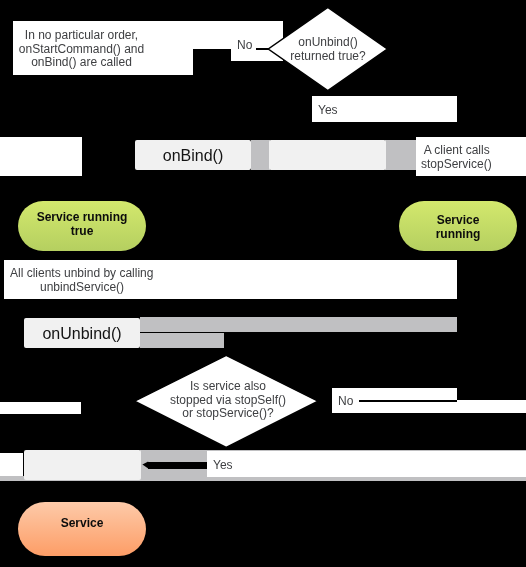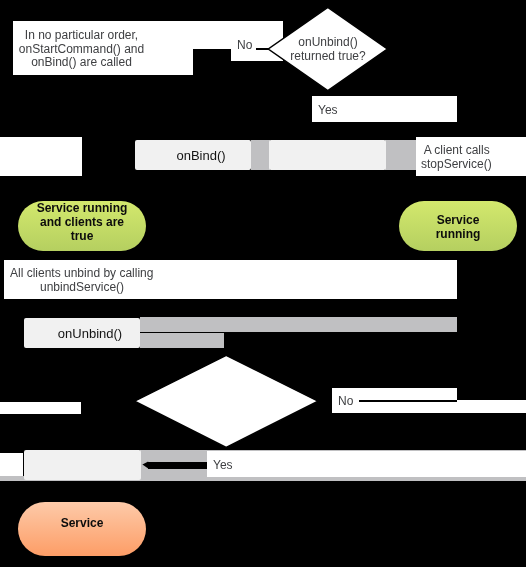--- a/index.html
+++ b/index.html
@@ -3,21 +3,21 @@
 <meta charset="utf-8">
 <style>
   html,body{margin:0;padding:0;background:#000;}
   #stage{position:relative;width:526px;height:567px;background:#000;overflow:hidden;
          font-family:"Liberation Sans",sans-serif;}
   .wbox{position:absolute;background:#ffffff;}
   .gbar{position:absolute;background:#c0c0c2;}
   .mbox{position:absolute;background:#f1f1f1;border-radius:2px;}
   .txt{position:absolute;font-size:12px;color:#3f4043;line-height:13.5px;white-space:pre;}
   .ctr{text-align:center;}
-  .cb{position:absolute;font-size:13px;color:#141414;line-height:13.5px;text-align:center;padding-left:8px;}
+  .cb{position:absolute;font-size:16px;color:#141414;line-height:13.5px;text-align:center;}
   .pill{position:absolute;border-radius:999px;text-align:center;font-weight:bold;font-size:12px;
         color:#0c0c0c;line-height:13.8px;}
   .arrow{position:absolute;background:#000;}
   #layer-text{position:absolute;left:0;top:0;width:526px;height:506px;}
 </style>
 </head>
 <body>
 
 <div id="stage">
 
@@ -55,41 +55,41 @@
   </svg>
 
   <div class="arrow" style="left:256px;top:48px;width:13px;height:2px"></div>
   <div class="arrow" style="left:359px;top:400px;width:98px;height:2px"></div>
   <div class="arrow" style="left:148px;top:461.5px;width:59px;height:7px"></div>
   <svg style="position:absolute;left:140px;top:458px;width:12px;height:16px">
     <polygon points="2.4,6.4 8.2,3.5 8.2,10.5" fill="#000"></polygon>
   </svg>
 
   <div class="pill" style="left:18px;top:201px;width:128px;height:50px;
-       background:linear-gradient(#d3e86d,#b5cf60);padding-top:1px;box-sizing:border-box">
+       background:linear-gradient(#d3e86d,#b5cf60);padding-top:10px;box-sizing:border-box">
       <div>Service running</div>
-      <div>and clients are</div>
       <div>true</div>
     </div>
   <div class="pill" style="left:399px;top:201px;width:118px;height:50px;
        background:linear-gradient(#d3e86d,#b5cf60);padding-top:12.8px;box-sizing:border-box">
       <div>Service</div>
       <div>running</div>
     </div>
   <div class="pill" style="left:18px;top:502px;width:128px;height:54px;
        background:linear-gradient(#fdcaa9,#fd9d66);padding-top:14.5px;box-sizing:border-box">
       <div>Service</div>
     </div>
 
   <div id="layer-text">
     <div class="txt ctr" style="left:0px;top:29px;width:163px"><div>In no particular order,</div><div>onStartCommand() and</div><div>onBind() are called</div></div>
     <div class="txt" style="left:237px;top:39px">No</div>
     <div class="txt ctr" style="left:268px;top:36px;width:120px"><div>onUnbind()</div><div>returned true?</div></div>
     <div class="txt" style="left:318px;top:104px">Yes</div>
     <div class="txt" style="left:421px;top:144px"><div> A client calls</div><div>stopService()</div></div>
     <div class="txt" style="left:10px;top:267px"><div>All clients unbind by calling</div><div>         unbindService()</div></div>
+    <div class="txt ctr" style="left:138px;top:380px;width:180px"><div>Is service also</div><div>stopped via stopSelf()</div><div>or stopService()?</div></div>
     <div class="txt" style="left:338px;top:395px">No</div>
     <div class="txt" style="left:213px;top:459px">Yes</div>
 
     <div class="cb" style="left:135px;top:149px;width:116px">onBind()</div>
     <div class="cb" style="left:24px;top:327px;width:116px">onUnbind()</div>
     </div>
 </div>
 
 </body></html>

